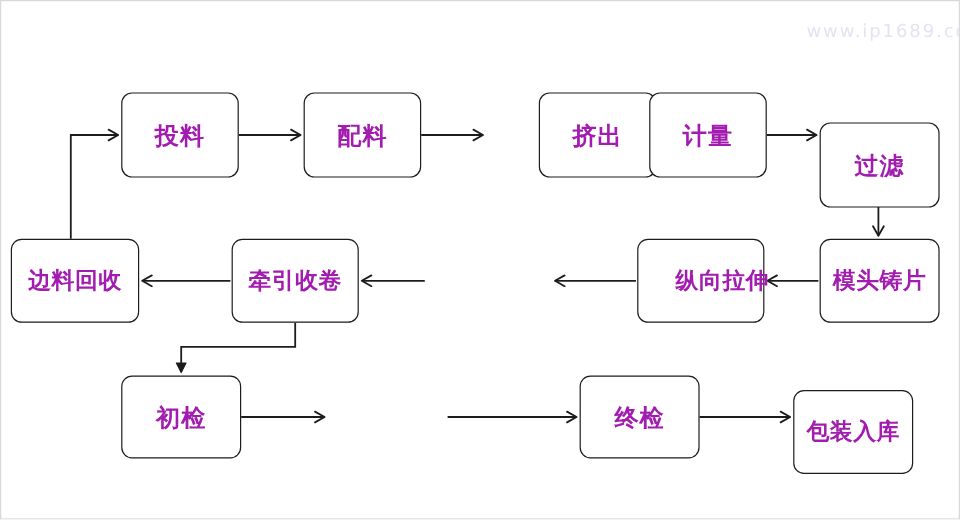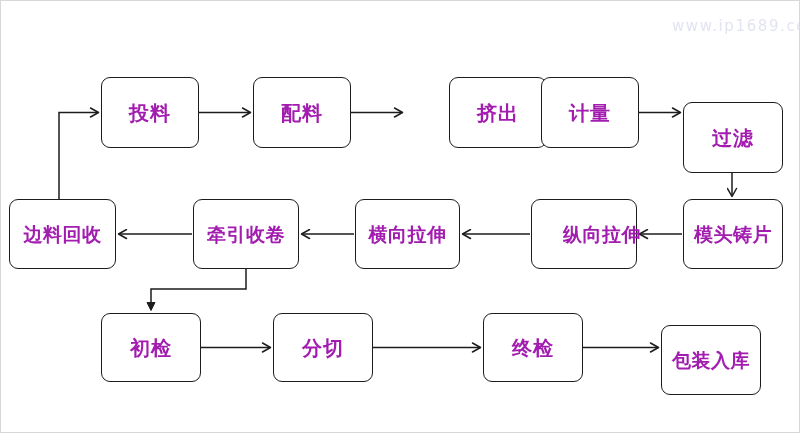--- a/index.html
+++ b/index.html
@@ -117,35 +117,29 @@
   <div class="node" style="left:682px; top:76px; width:100px; height:71px;margin-top:25px;">
     <span class="node-label">过滤</span>
   </div>
 
   <div class="node wide" style="left:682px; top:198px; width:100px; height:70px;text-align:right;">
     <span class="node-label">模头铸片</span>
   </div>
   <div class="node wide" style="left:530px; top:198px; width:106px; height:70px;padding-left:36px;">
     <span class="node-label">纵向拉伸</span>
   </div>
-  <div class="node wide" style="left:354px; top:198px; width:105px; height:70px;">
-    <span class="node-label">横向拉伸</span>
-  </div>
   <div class="node wide" style="left:192px; top:198px; width:106px; height:70px;">
     <span class="node-label">牵引收卷</span>
   </div>
   <div class="node wide" style="left:8px; top:198px; width:107px; height:70px;">
     <span class="node-label">边料回收</span>
   </div>
 
   <div class="node" style="left:100px; top:312px; width:100px; height:69px;">
     <span class="node-label">初检</span>
-  </div>
-  <div class="node" style="left:272px; top:312px; width:100px; height:69px;">
-    <span class="node-label">分切</span>
   </div>
   <div class="node" style="left:482px; top:312px; width:100px; height:69px;text-align:center;">
     <span class="node-label">终检</span>
   </div>
   <div class="node wide" style="left:660px; top:324px; width:100px; height:70px;">
     <span class="node-label">包装入库</span>
   </div>
 
   <div id="watermark">www.ip1689.com</div>
 

